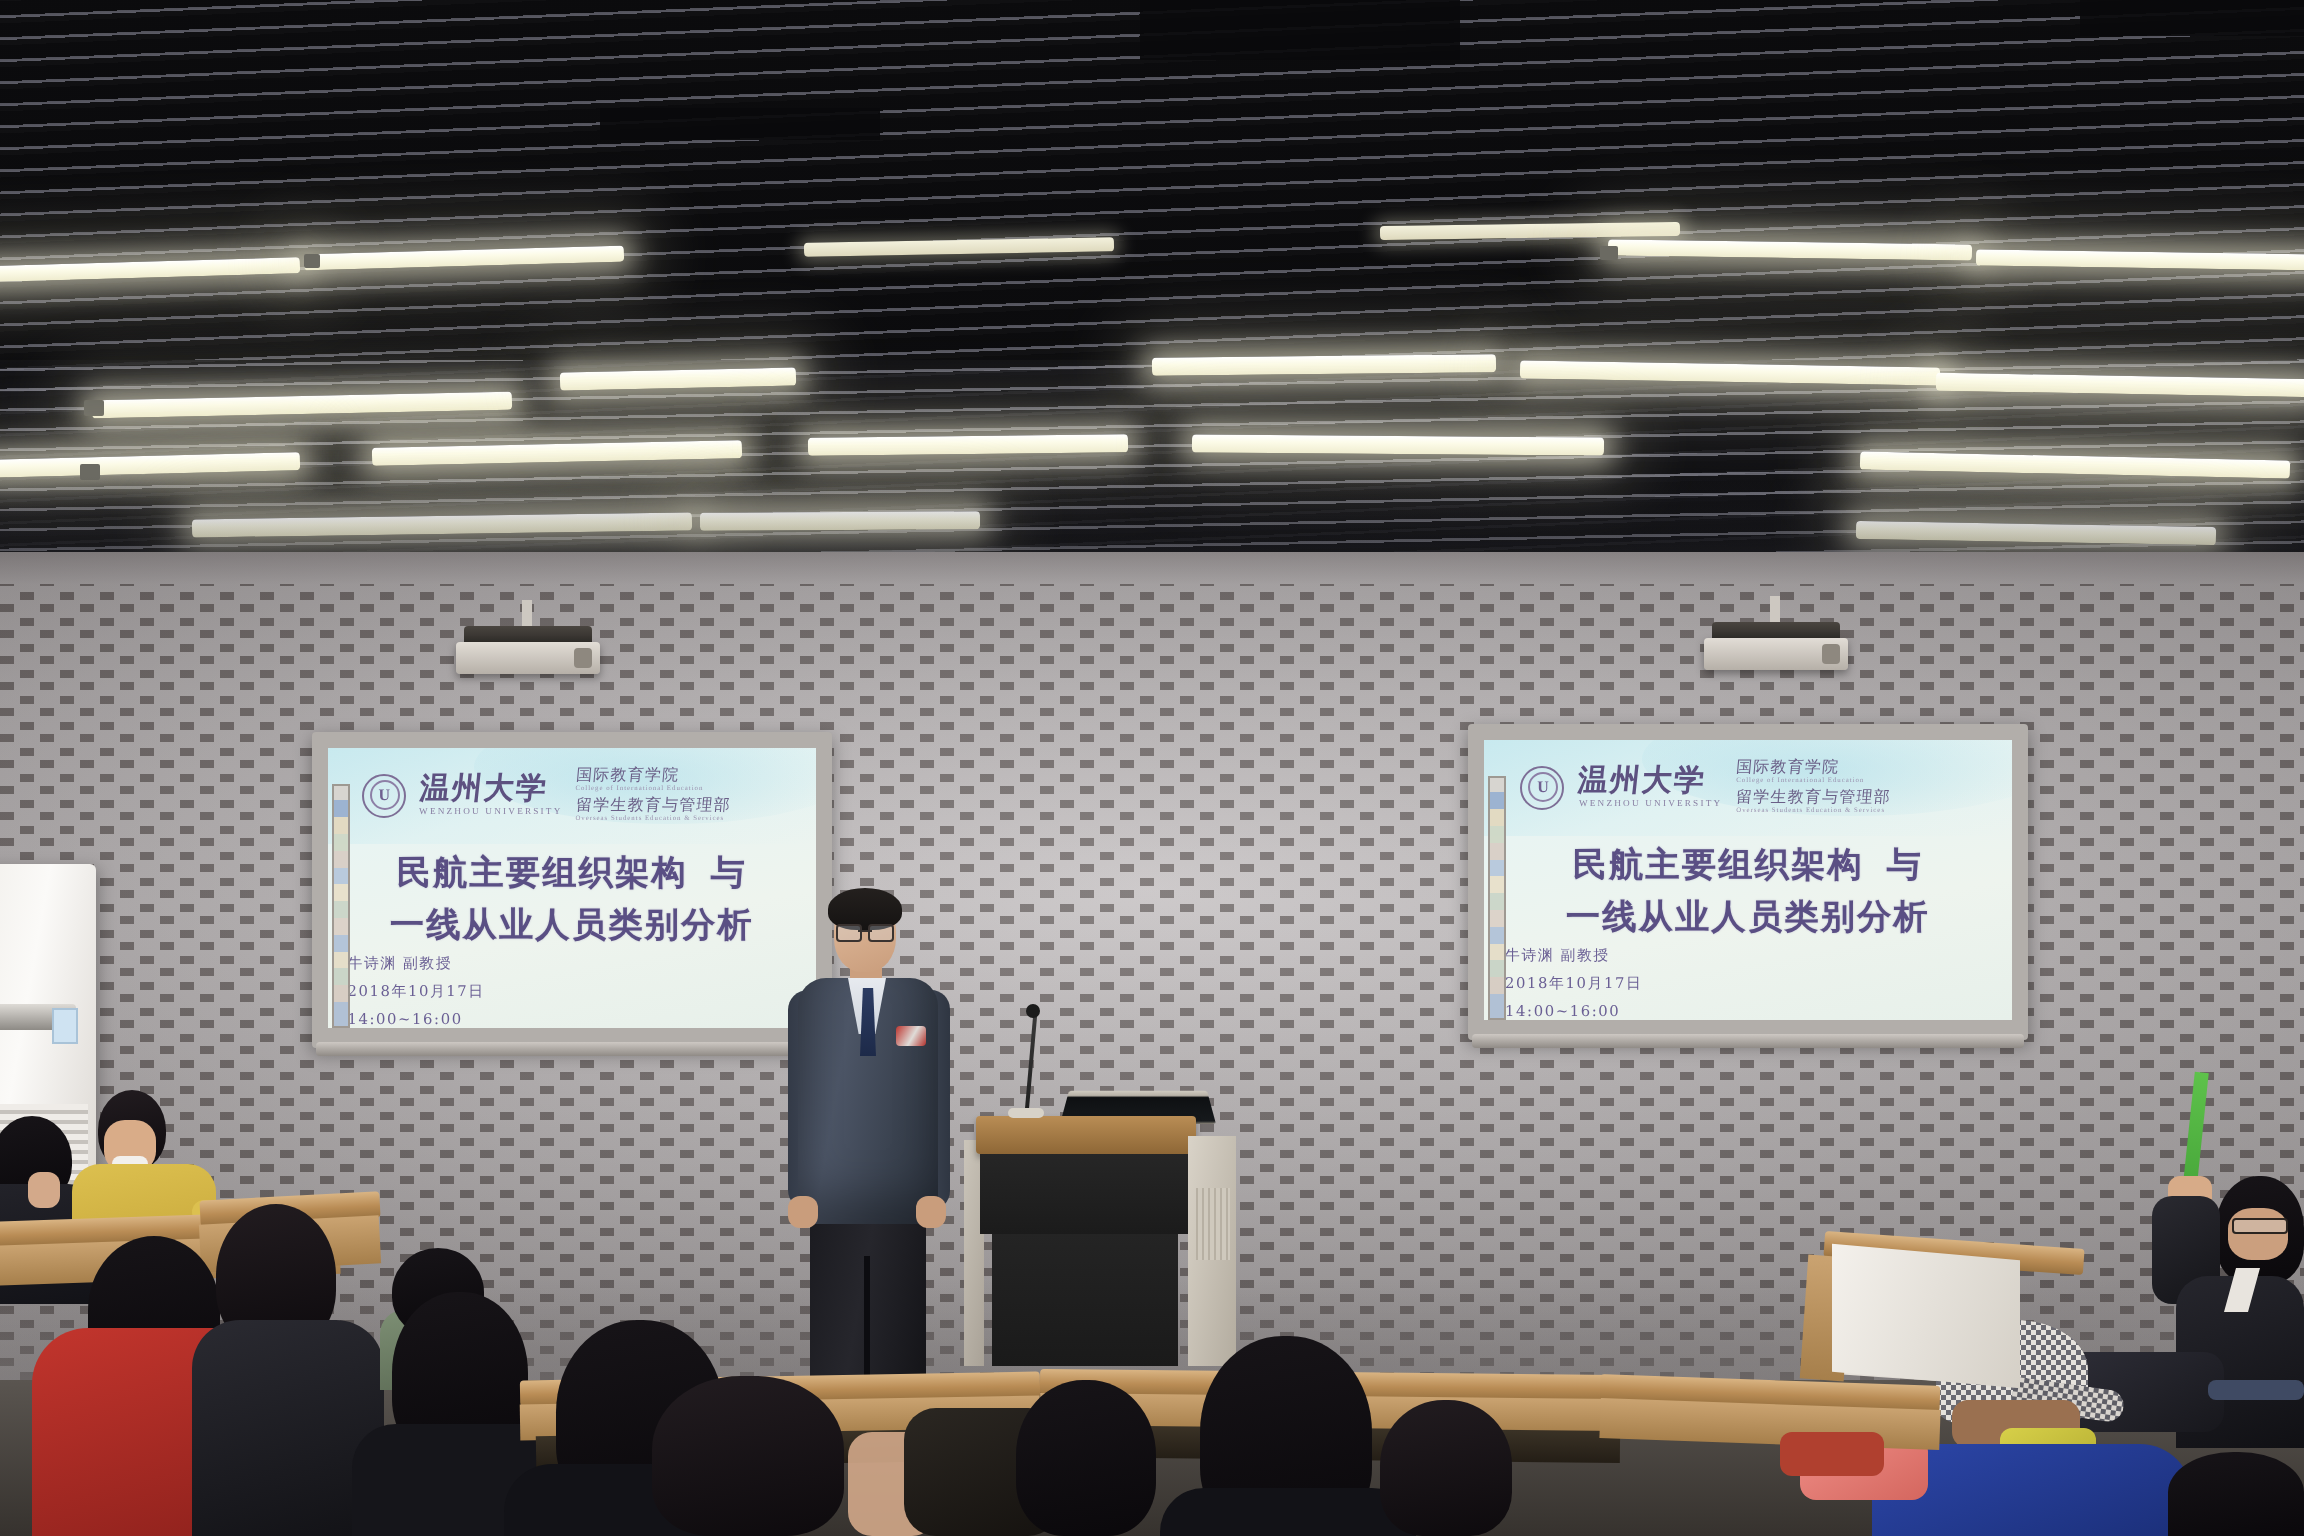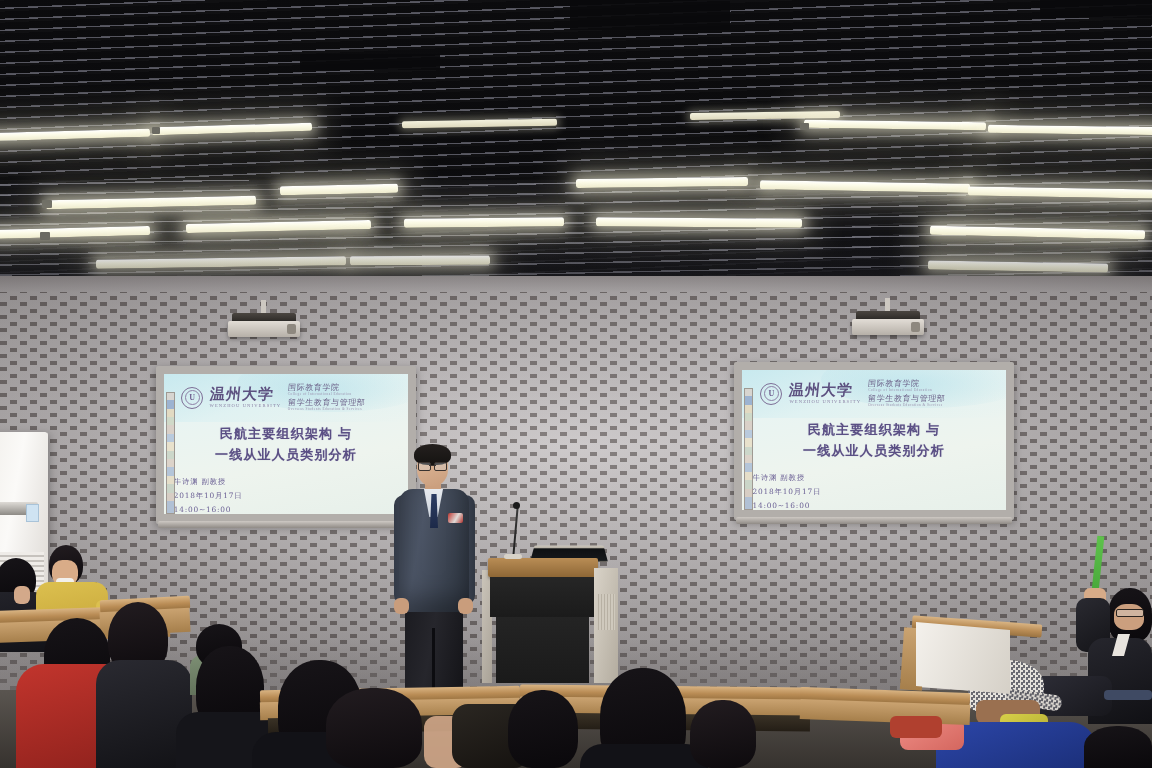--- a/index.html
+++ b/index.html
@@ -76,21 +76,21 @@
   .logo-mark span{font-size:8px;color:#6f6090;font-weight:bold;line-height:1;font-family:"Liberation Serif",serif;}
   .uni-block{display:flex;flex-direction:column;line-height:1;}
   .uni-cn{font-family:"DejaVu Serif",serif;font-weight:bold;font-size:15px;color:#5d5180;letter-spacing:1px;
     transform:skewX(-6deg);}
   .uni-en{font-family:"Liberation Serif",serif;font-size:4.6px;color:#8a80a4;letter-spacing:1.1px;margin-top:2px;}
   .dept-block{display:flex;flex-direction:column;justify-content:center;gap:2px;}
   .dept-row{display:flex;flex-direction:column;line-height:1;}
   .dept-cn{font-family:"DejaVu Serif",serif;font-size:8px;color:#6a5f87;letter-spacing:.6px;transform:skewX(-5deg);}
   .dept-en{font-family:"Liberation Serif",serif;font-size:3.4px;color:#9a91ae;letter-spacing:.5px;margin-top:1px;}
   .ttl{position:absolute;left:4%;right:4%;top:34%;text-align:center;}
-  .ttl div{font-family:Liberation Sans, sans-serif;font-weight:bold;color:#5a4f84;font-size:13px;letter-spacing:1.2px;
+  .ttl div{font-family:Liberation Mono, monospace;font-weight:bold;color:#5a4f84;font-size:17px;letter-spacing:1.2px;
     margin:3px 0;text-shadow:0 0 1px rgba(120,110,160,.4);}
   .sub{position:absolute;left:4%;right:4%;top:71%;text-align:left;}
   .sub div{font-family:"DejaVu Serif",serif;color:#6a5f94;font-size:7.4px;letter-spacing:.8px;margin:4px 0;}
 
   
   .proj{position:absolute;}
   .proj .body{position:absolute;left:0;top:9px;width:100%;height:16px;border-radius:2px;
     background:linear-gradient(180deg,#e2ddd6,#b6b0a8);box-shadow:0 2px 4px rgba(0,0,0,.35);}
   .proj .top{position:absolute;left:6%;top:1px;width:88%;height:9px;border-radius:2px 2px 0 0;
     background:linear-gradient(180deg,#4a4540,#2d2a27);}

